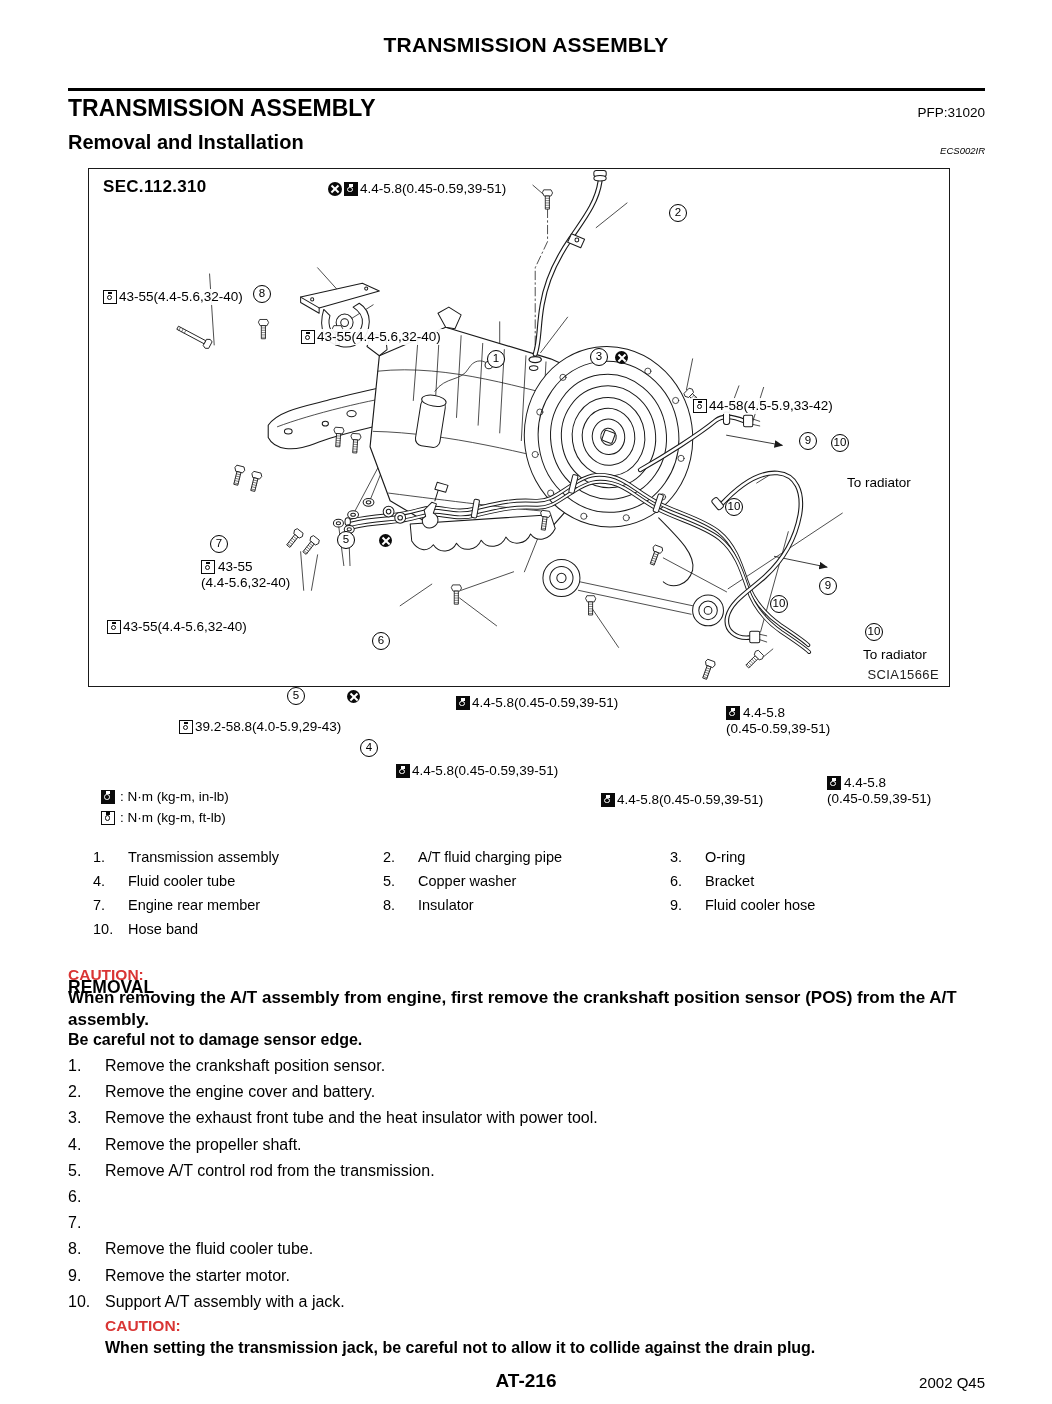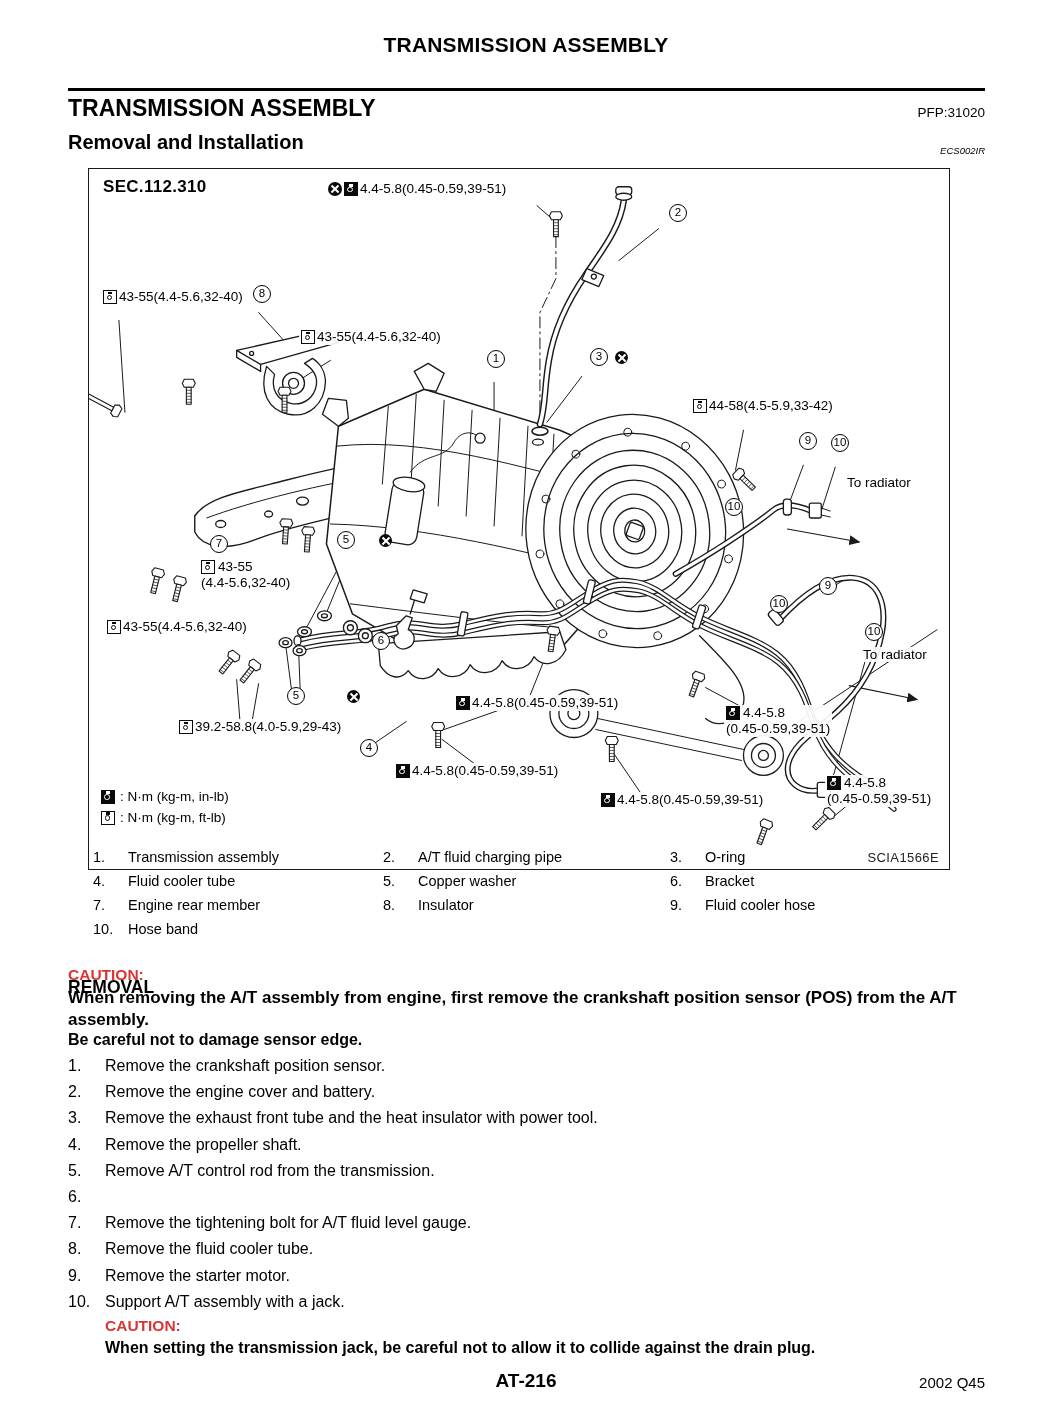--- a/index.html
+++ b/index.html
@@ -11,21 +11,21 @@
   
   .running-header{position:absolute;top:33px;left:0;width:100%;text-align:center;
     font-size:21px;font-weight:bold;letter-spacing:.2px;}
   .top-rule{position:absolute;top:88px;left:68px;width:917px;height:3px;background:#000;}
   .section-title{position:absolute;top:95px;left:68px;font-size:23px;font-weight:bold;margin:0;}
   .pfp{position:absolute;top:105px;right:67px;font-size:13.5px;}
   .subsection-title{position:absolute;top:131px;left:68px;font-size:20px;font-weight:bold;margin:0;}
   .doc-code{position:absolute;top:145px;right:67px;font-size:9.5px;font-style:italic;}
 
   
-  .figure{position:absolute;top:168px;left:88px;width:862px;height:702px;
+  .figure{position:absolute;top:168px;left:88px;width:862px;height:519px;
     border:1.6px solid #1a1a1a;box-sizing:border-box;background:#fff;}
   .figure svg{position:absolute;left:0;top:0;width:100%;height:100%;}
   .sec-ref{position:absolute;left:14px;top:8px;font-size:17px;font-weight:bold;letter-spacing:.3px;}
   .img-id{position:absolute;right:10px;bottom:4px;font-size:13px;letter-spacing:.4px;color:#222;margin-top:36px;}
   .tlabel{position:absolute;display:flex;align-items:center;gap:2px;font-size:13.5px;
     white-space:nowrap;background:rgba(255,255,255,.92);padding:0 2px;line-height:16px;}
   .tlabel.two{display:block;}
   .tlabel .trow{display:flex;align-items:center;gap:3px;}
   .to-rad{position:absolute;font-size:13.5px;white-space:nowrap;background:rgba(255,255,255,.9);padding:0 2px;}
   .legend{position:absolute;left:12px;top:617px;}
@@ -445,21 +445,20 @@
     </div>
   <div class="step">
       <span class="sn">5.</span>
       <span>Remove A/T control rod from the transmission.</span>
     </div>
   <div class="step">
       <span class="sn">6.</span>
     </div>
   <div class="step">
       <span class="sn">7.</span>
-      <span>Remove the tightening bolt for A/T fluid level gauge.</span>
     </div>
   <div class="step">
       <span class="sn">8.</span>
       <span>Remove the fluid cooler tube.</span>
     </div>
   <div class="step">
       <span class="sn">9.</span>
       <span>Remove the starter motor.</span>
     </div>
   <div class="step">

